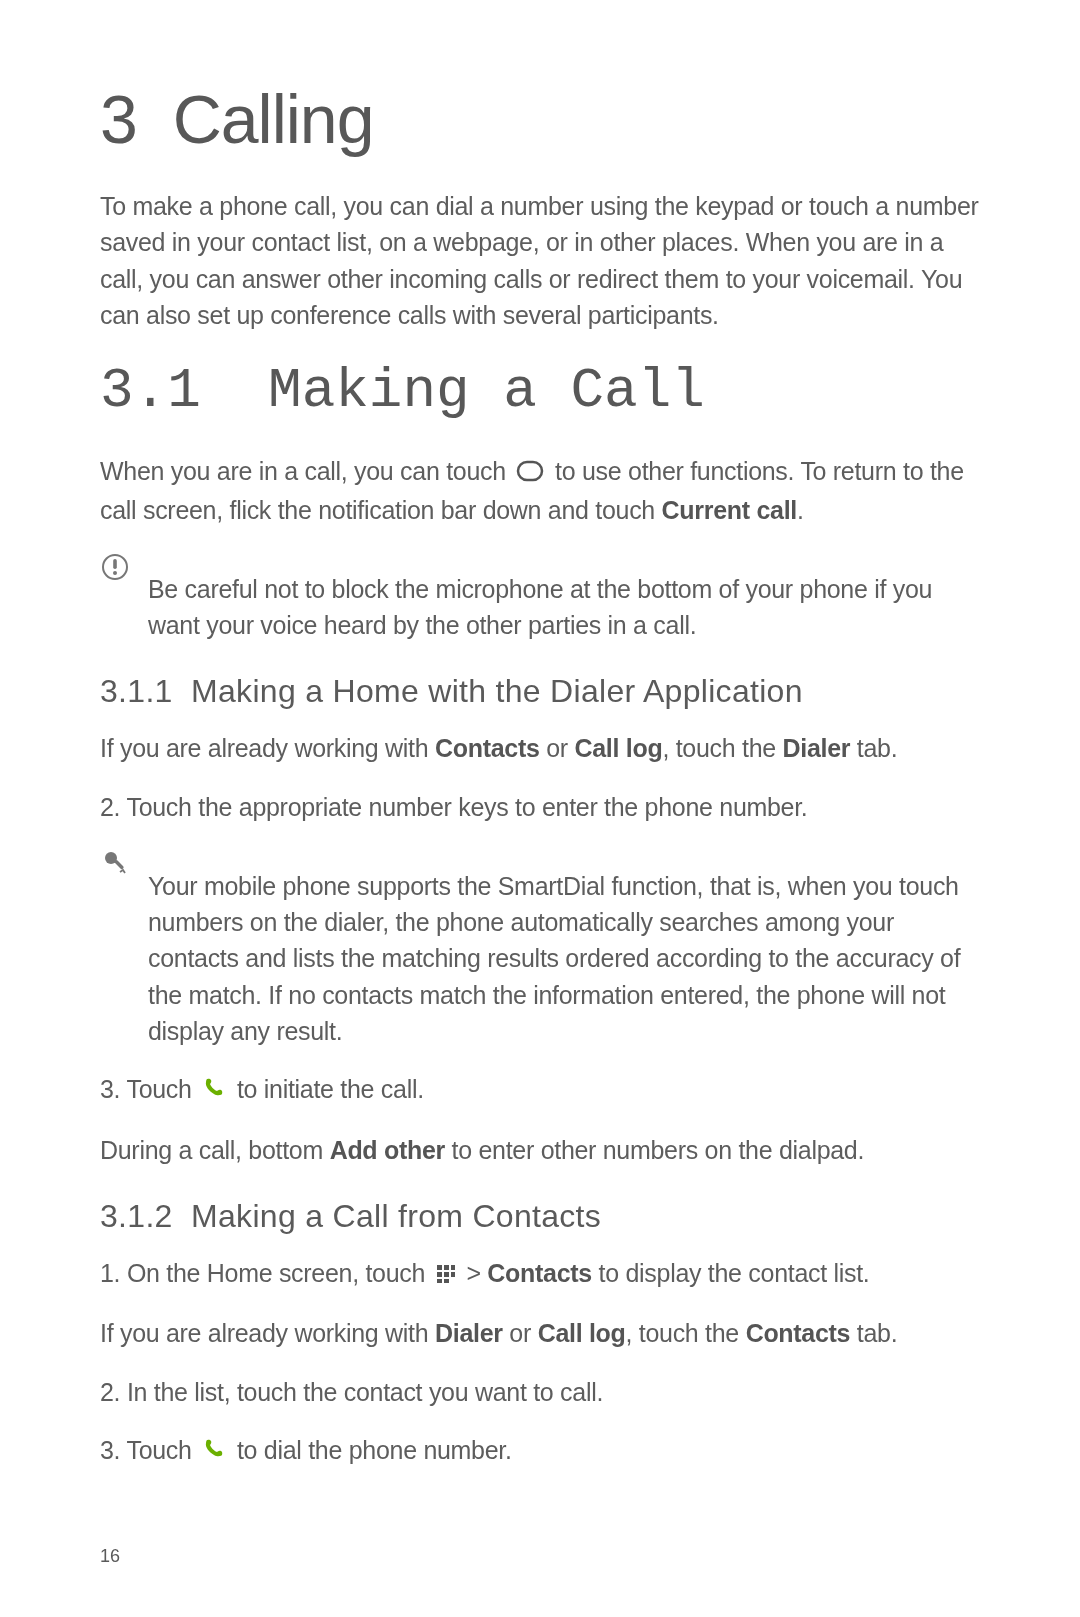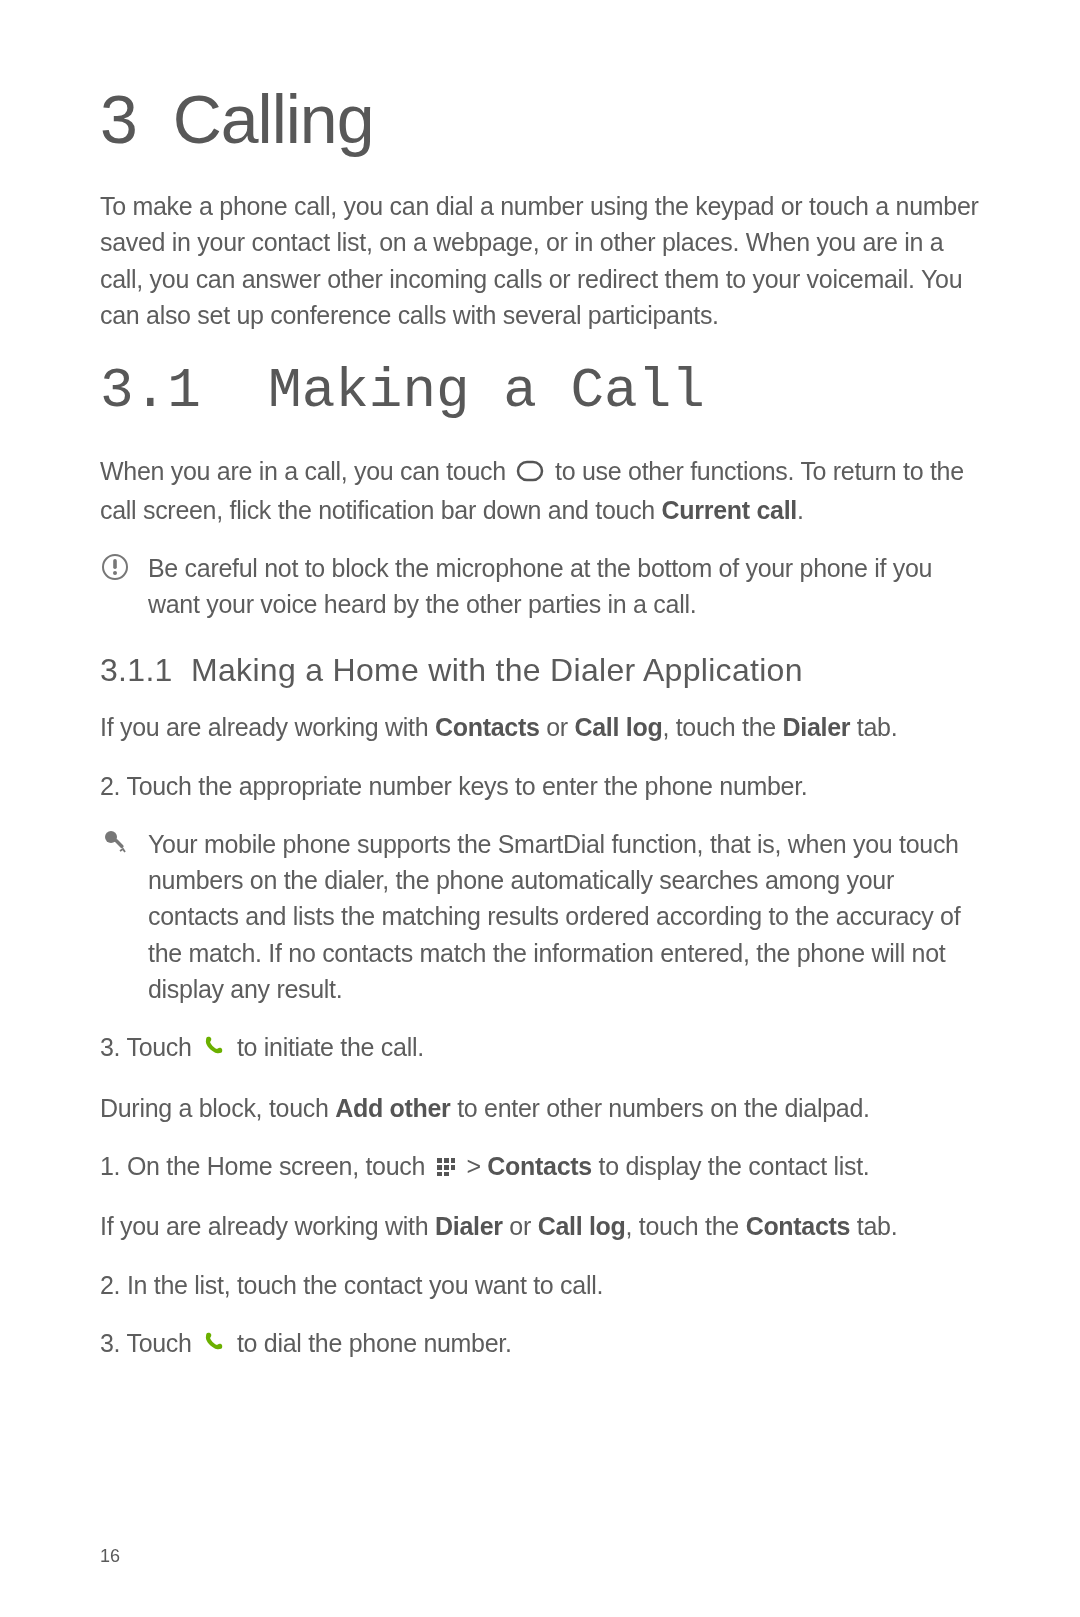--- a/index.html
+++ b/index.html
@@ -58,20 +58,21 @@
     display: flex;
     justify-content: flex-start;
     padding-top: 2px;
   }
   .note-text {
     flex: 1;
     font-size: 25px;
     line-height: 1.45;
     color: #5d5d5d;
     letter-spacing: -0.3px;
+    margin-top: 21px;
   }
   .inline-icon {
     display: inline-block;
     vertical-align: middle;
     margin: 0 4px;
   }
   .page-number {
     position: absolute;
     bottom: 50px;
     left: 100px;
@@ -135,23 +136,26 @@
     <div class="note-text">Your mobile phone supports the SmartDial function, that is, when you touch numbers on the dialer, the phone automatically searches among your contacts and lists the matching results ordered according to the accuracy of the match. If no contacts match the information entered, the phone will not display any result.</div>
   </div>
 
   <p class="body">
     <span>3. Touch </span><span class="inline-icon"><svg width="24" height="24" viewBox="0 0 24 24">
           <path d="M5 3 C5 3 8 2 9 4 C10 6 8 8 8 8 C8 8 10 13 15 15 C15 15 17 13 19 14 C21 15 20 18 20 18 C20 18 17 21 12 18 C7 15 3 10 4 6 C4 4 5 3 5 3 Z" fill="#6bb000"></path>
         </svg></span><span> to initiate the call.</span>
   </p>
 
   <p class="body indent-sub">
-    <span>During a block, touch </span><b>Add other</b><span> to enter other numbers on the dialpad.</span>
+    <span>During a call, bottom </span><b>Add other</b><span> to enter other numbers on the dialpad.</span>
   </p>
 
+  <h3 class="subsection">
+    <span>3.1.2</span>&nbsp;&nbsp;<span>Making a Call from Contacts</span>
+  </h3>
 
   <p class="body">
     <span>1. On the Home screen, touch </span><span class="inline-icon"><svg width="20" height="20" viewBox="0 0 20 20">
           <rect x="1" y="1" width="5" height="5" fill="#555"></rect>
           <rect x="8" y="1" width="5" height="5" fill="#555"></rect>
           <rect x="15" y="1" width="4" height="5" fill="#555"></rect>
           <rect x="1" y="8" width="5" height="5" fill="#555"></rect>
           <rect x="8" y="8" width="5" height="5" fill="#555"></rect>
           <rect x="15" y="8" width="4" height="5" fill="#555"></rect>
           <rect x="1" y="15" width="5" height="4" fill="#555"></rect>

